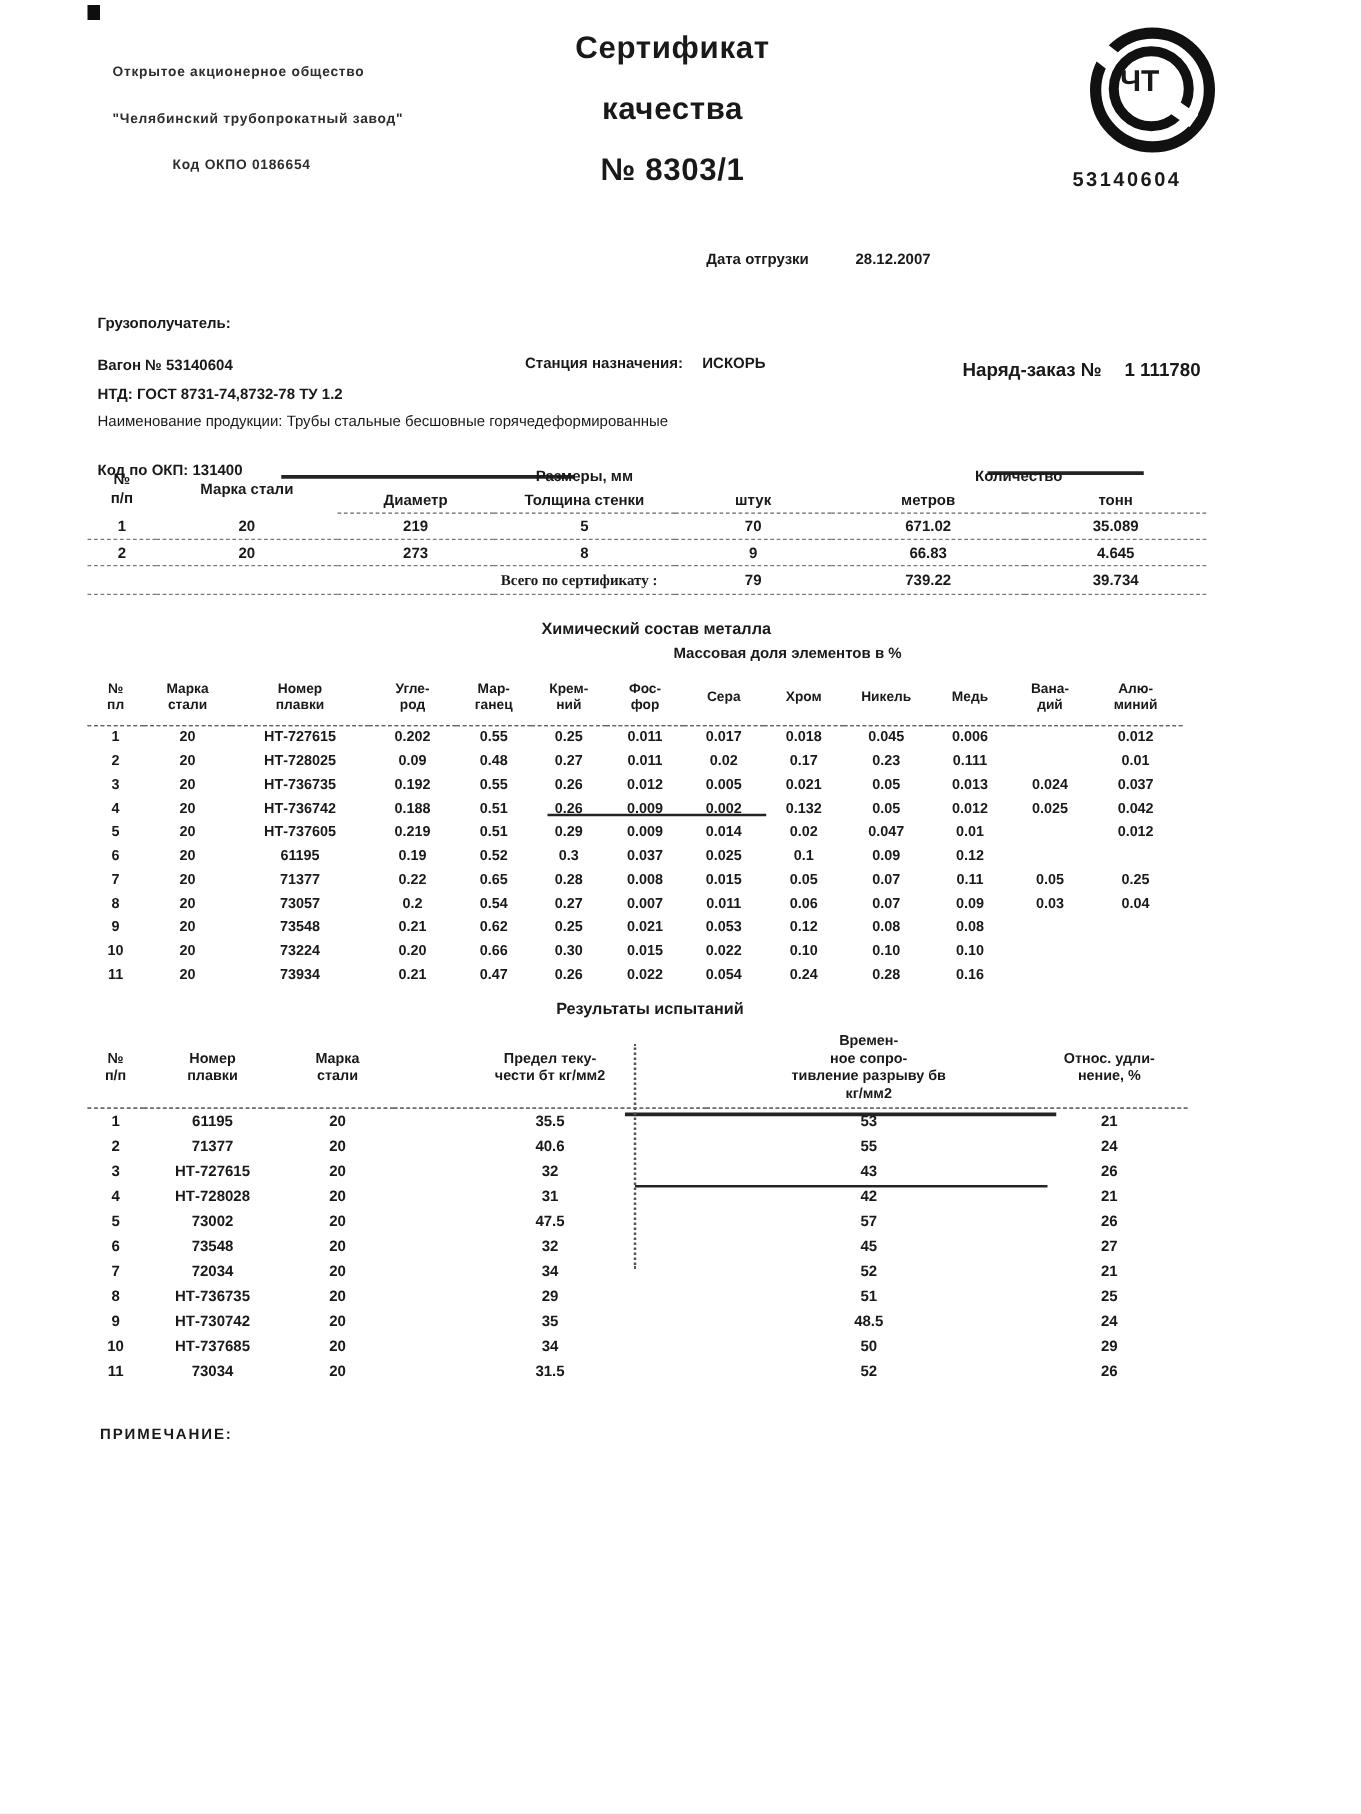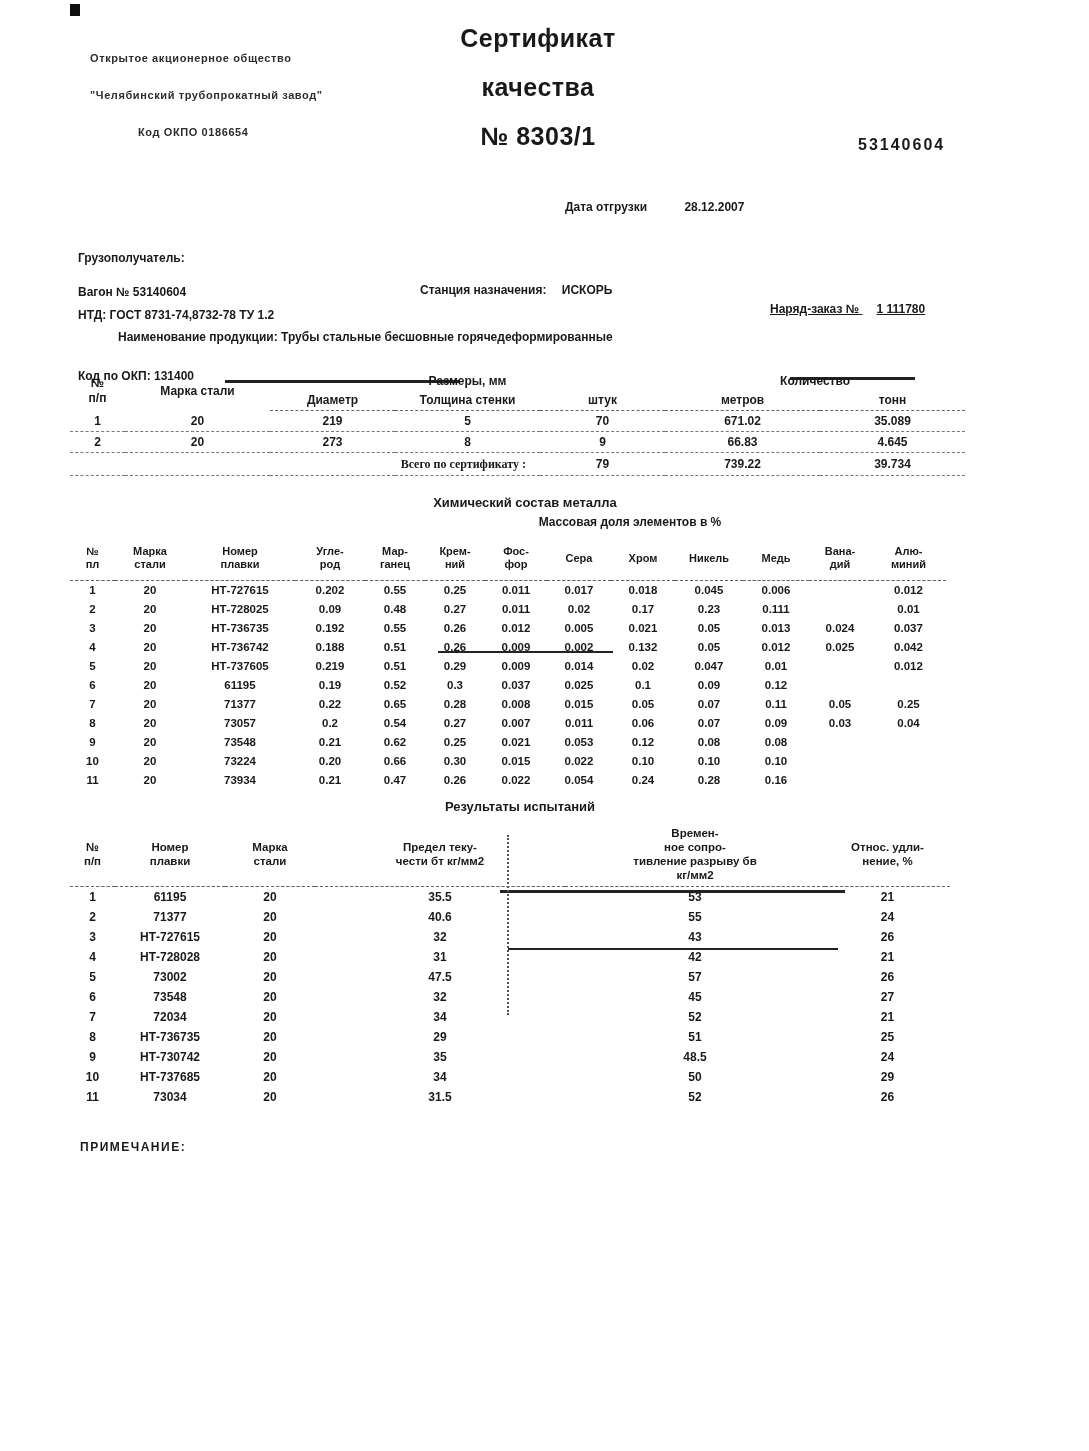--- a/index.html
+++ b/index.html
@@ -26,24 +26,24 @@
   .logo-inner::after{content:"";position:absolute;width:20px;height:12px;background:#fdfdfc;right:-10px;bottom:0;transform:rotate(35deg);}
   .logo-txt{position:absolute;left:24px;top:30px;font-size:24px;font-weight:700;letter-spacing:0;}
 
   .dateline{left:565px;top:200px;font-size:12px;font-weight:600;}
   .dateline .val{margin-left:34px;}
 
   .consignee{left:78px;top:251px;font-size:12px;font-weight:600;}
   .wagon{left:78px;top:285px;font-size:12px;font-weight:600;}
   .station{left:420px;top:283px;font-size:12px;font-weight:700;}
   .station .val{font-weight:600;margin-left:12px;}
-  .order{left:770px;top:302px;font-size:12px;font-weight:600;text-decoration:underline;}
+  .order{left:770px;top:288px;font-size:15px;font-weight:600;}
   .order .val{margin-left:14px;}
   .ntd{left:78px;top:308px;font-size:12px;font-weight:600;}
-  .product{left:78px;top:330px;font-size:12px;font-weight:700;margin-left:40px;}
+  .product{left:78px;top:330px;font-size:12px;font-weight:400;}
   .okp{left:78px;top:353px;font-size:12px;font-weight:600;margin-top:16px;}
 
   table{border-collapse:collapse;table-layout:fixed;}
   th,td{padding:0;font-weight:600;text-align:center;overflow:hidden;}
   th{white-space:pre-line;vertical-align:middle;}
 
   .sizes{left:70px;top:372px;width:895px;font-size:12px;}
   .sizes th{font-size:12px;height:19px;line-height:15px;}
   .sizes thead tr:last-child th{border-bottom:1px dashed #666;}
   .sizes tbody tr{border-bottom:1px dashed #777;height:21px;}
@@ -79,20 +79,25 @@
     <div>"Челябинский трубопрокатный завод"</div>
     <div class="l3">Код ОКПО 0186654</div>
   </div>
 
   <div class="abs title">
     <div>Сертификат</div>
     <div>качества</div>
     <div>№ 8303/1</div>
   </div>
 
+  <div class="abs logo">
+    <div class="logo-outer"></div>
+    <div class="logo-inner"></div>
+    <div class="logo-txt">ЧТ</div>
+  </div>
   <div class="abs docnum">53140604</div>
 
   <div class="abs dateline">
     <span>Дата отгрузки</span>
     <span class="val">28.12.2007</span>
   </div>
 
   <div class="abs consignee">Грузополучатель:</div>
   <div class="abs wagon">Вагон № 53140604</div>
   <div class="abs station">

